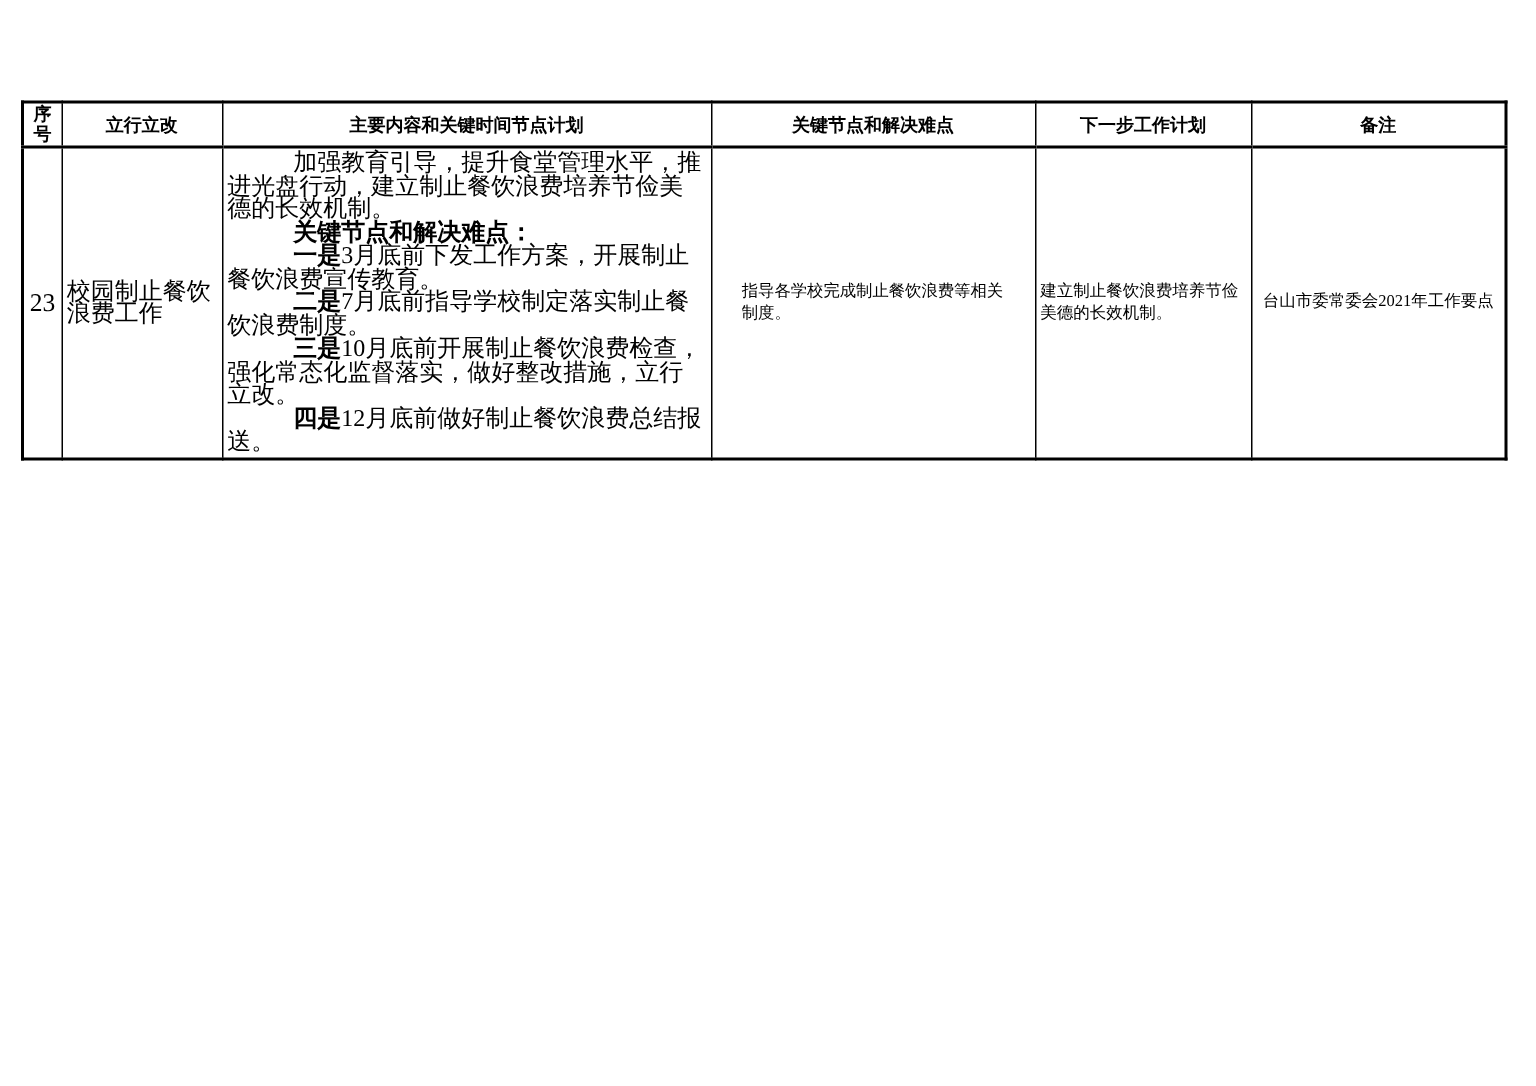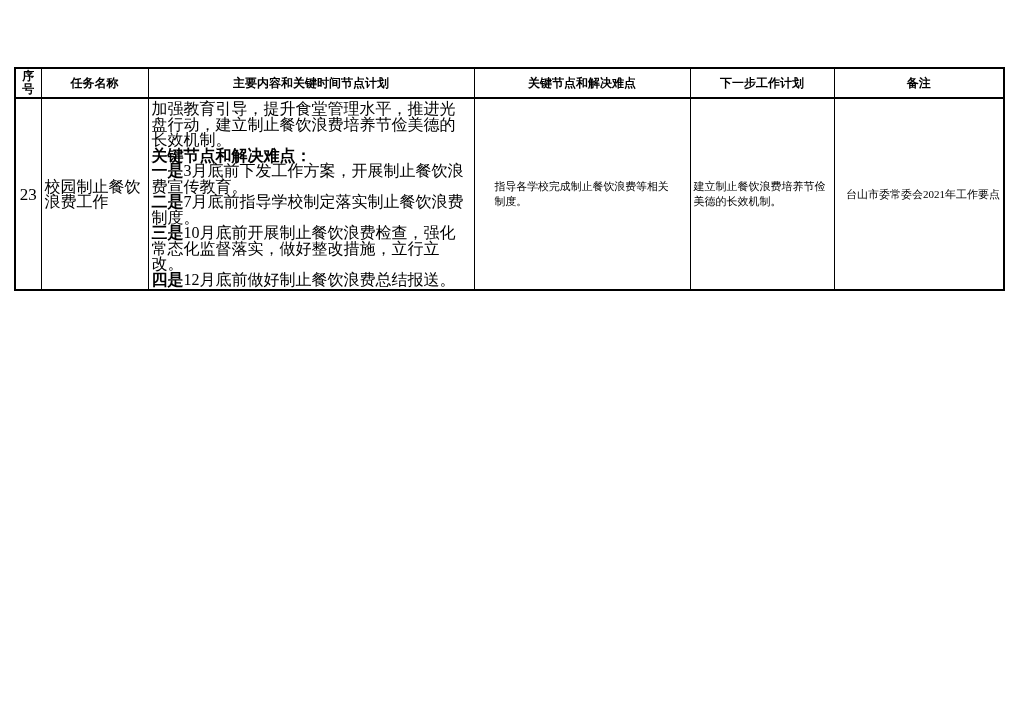--- a/index.html
+++ b/index.html
@@ -65,44 +65,45 @@
     text-align: left;
     font-size: 10.9px;
     padding: 1px 20px;
   }
   td.c-next {
     text-align: left;
     font-size: 11px;
     padding: 1px 3px;
   }
   td.c-remark {
-    text-align: right;
+    text-align: center;
     font-size: 11px;
     padding: 1px 3px;
   }
   .para b {
     font-weight: bold;
+    margin-left: 44px;
   }
 </style>
 </head>
 <body>
 
 <table class="task-table">
   <colgroup>
     <col style="width:26px">
     <col style="width:107px">
     <col style="width:326px">
     <col style="width:216px">
     <col style="width:144px">
     <col style="width:170px">
   </colgroup>
   <thead>
     <tr>
       <th>序号</th>
-      <th>任务名称</th>
+      <th>立行立改</th>
       <th>主要内容和关键时间节点计划</th>
       <th>关键节点和解决难点</th>
       <th>下一步工作计划</th>
       <th>备注</th>
     </tr>
   </thead>
   <tbody>
     <tr>
       <td class="c-seq">23</td>
       <td class="c-task">校园制止餐饮浪费工作</td>

